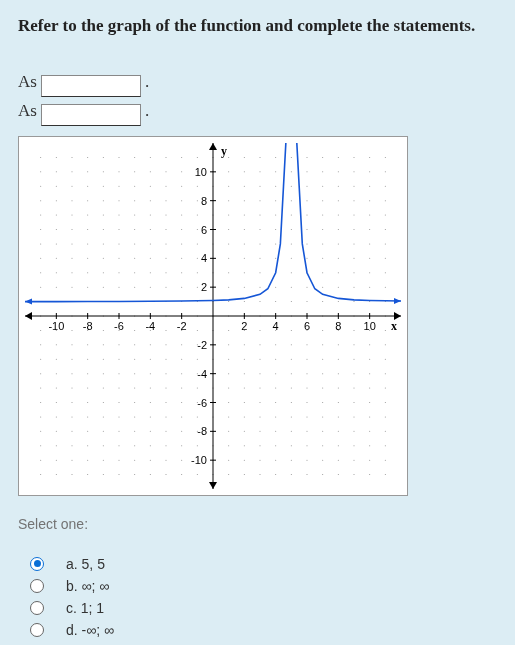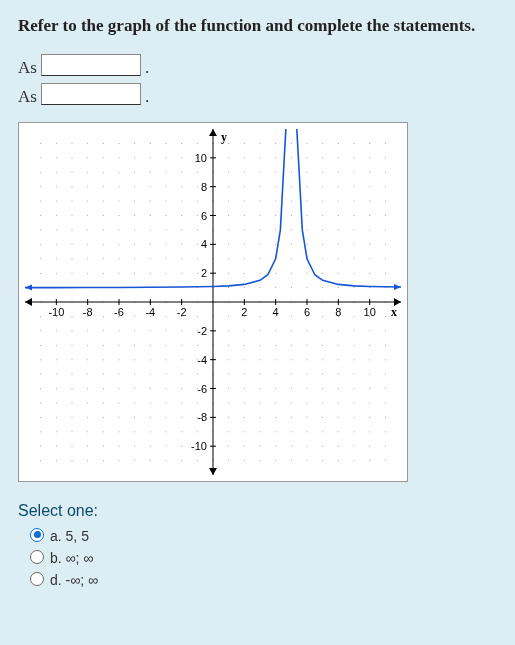--- a/index.html
+++ b/index.html
@@ -6,62 +6,63 @@
   body {
     margin: 0;
     padding: 16px 18px;
     width: 515px;
     background: #dcedf4;
     font-family: Georgia, 'Times New Roman', serif;
     color: #333;
   }
   .prompt {
     font-size: 17px;
-    margin-bottom: 18px;
+    margin-bottom: 32px;
     font-weight: bold;
     color: #222;
   }
   .statements {
     font-family: 'Times New Roman', serif;
     font-size: 17px;
     line-height: 1.7;
     margin-bottom: 10px;
   }
-  .statements .row { display: flex; align-items: flex-start; gap: 4px; }
+  .statements .row { display: flex; align-items: flex-end; gap: 4px; }
   .blank {
     display: inline-block;
     width: 100px;
     height: 22px;
     background: #fff;
     border: 1px solid #888;
     border-bottom: 1.5px solid #333;
     vertical-align: middle;
   }
   .mi { font-style: italic; }
   .graph-box {
     width: 390px;
     height: 360px;
     background: #fff;
     border: 1px solid #999;
     padding: 6px;
     margin-bottom: 20px;
   }
   .select-label {
     font-family: Arial, Helvetica, sans-serif;
-    font-size: 16px;
-    color: #0c4a6e;
-    margin-bottom: 8px;
+    font-size: 14px;
+    color: #737373;
+    margin-bottom: 24px;
   }
   .options {
     font-family: Arial, Helvetica, sans-serif;
     font-size: 14px;
   }
   .option-row {
     display: flex;
-    gap: 6px;
+    align-items: center;
+    gap: 22px;
     margin: 6px 0 6px 12px;
     cursor: pointer;
   }
   .radio {
     width: 14px; height: 14px;
     border: 1.5px solid #666;
     border-radius: 50%;
     display: flex; align-items: center; justify-content: center;
     background: #fff;
   }
@@ -683,15 +684,19 @@
   <div class="option-row">
     <span class="radio selected"></span>
     <span>a. 5, 5</span>
   </div>
   <div class="option-row">
     <span class="radio"></span>
     <span>b. ∞; ∞</span>
   </div>
   <div class="option-row">
     <span class="radio"></span>
+    <span>c. 1; 1</span>
+  </div>
+  <div class="option-row">
+    <span class="radio"></span>
     <span>d. -∞; ∞</span>
   </div>
 </div>
 
 </body></html>

